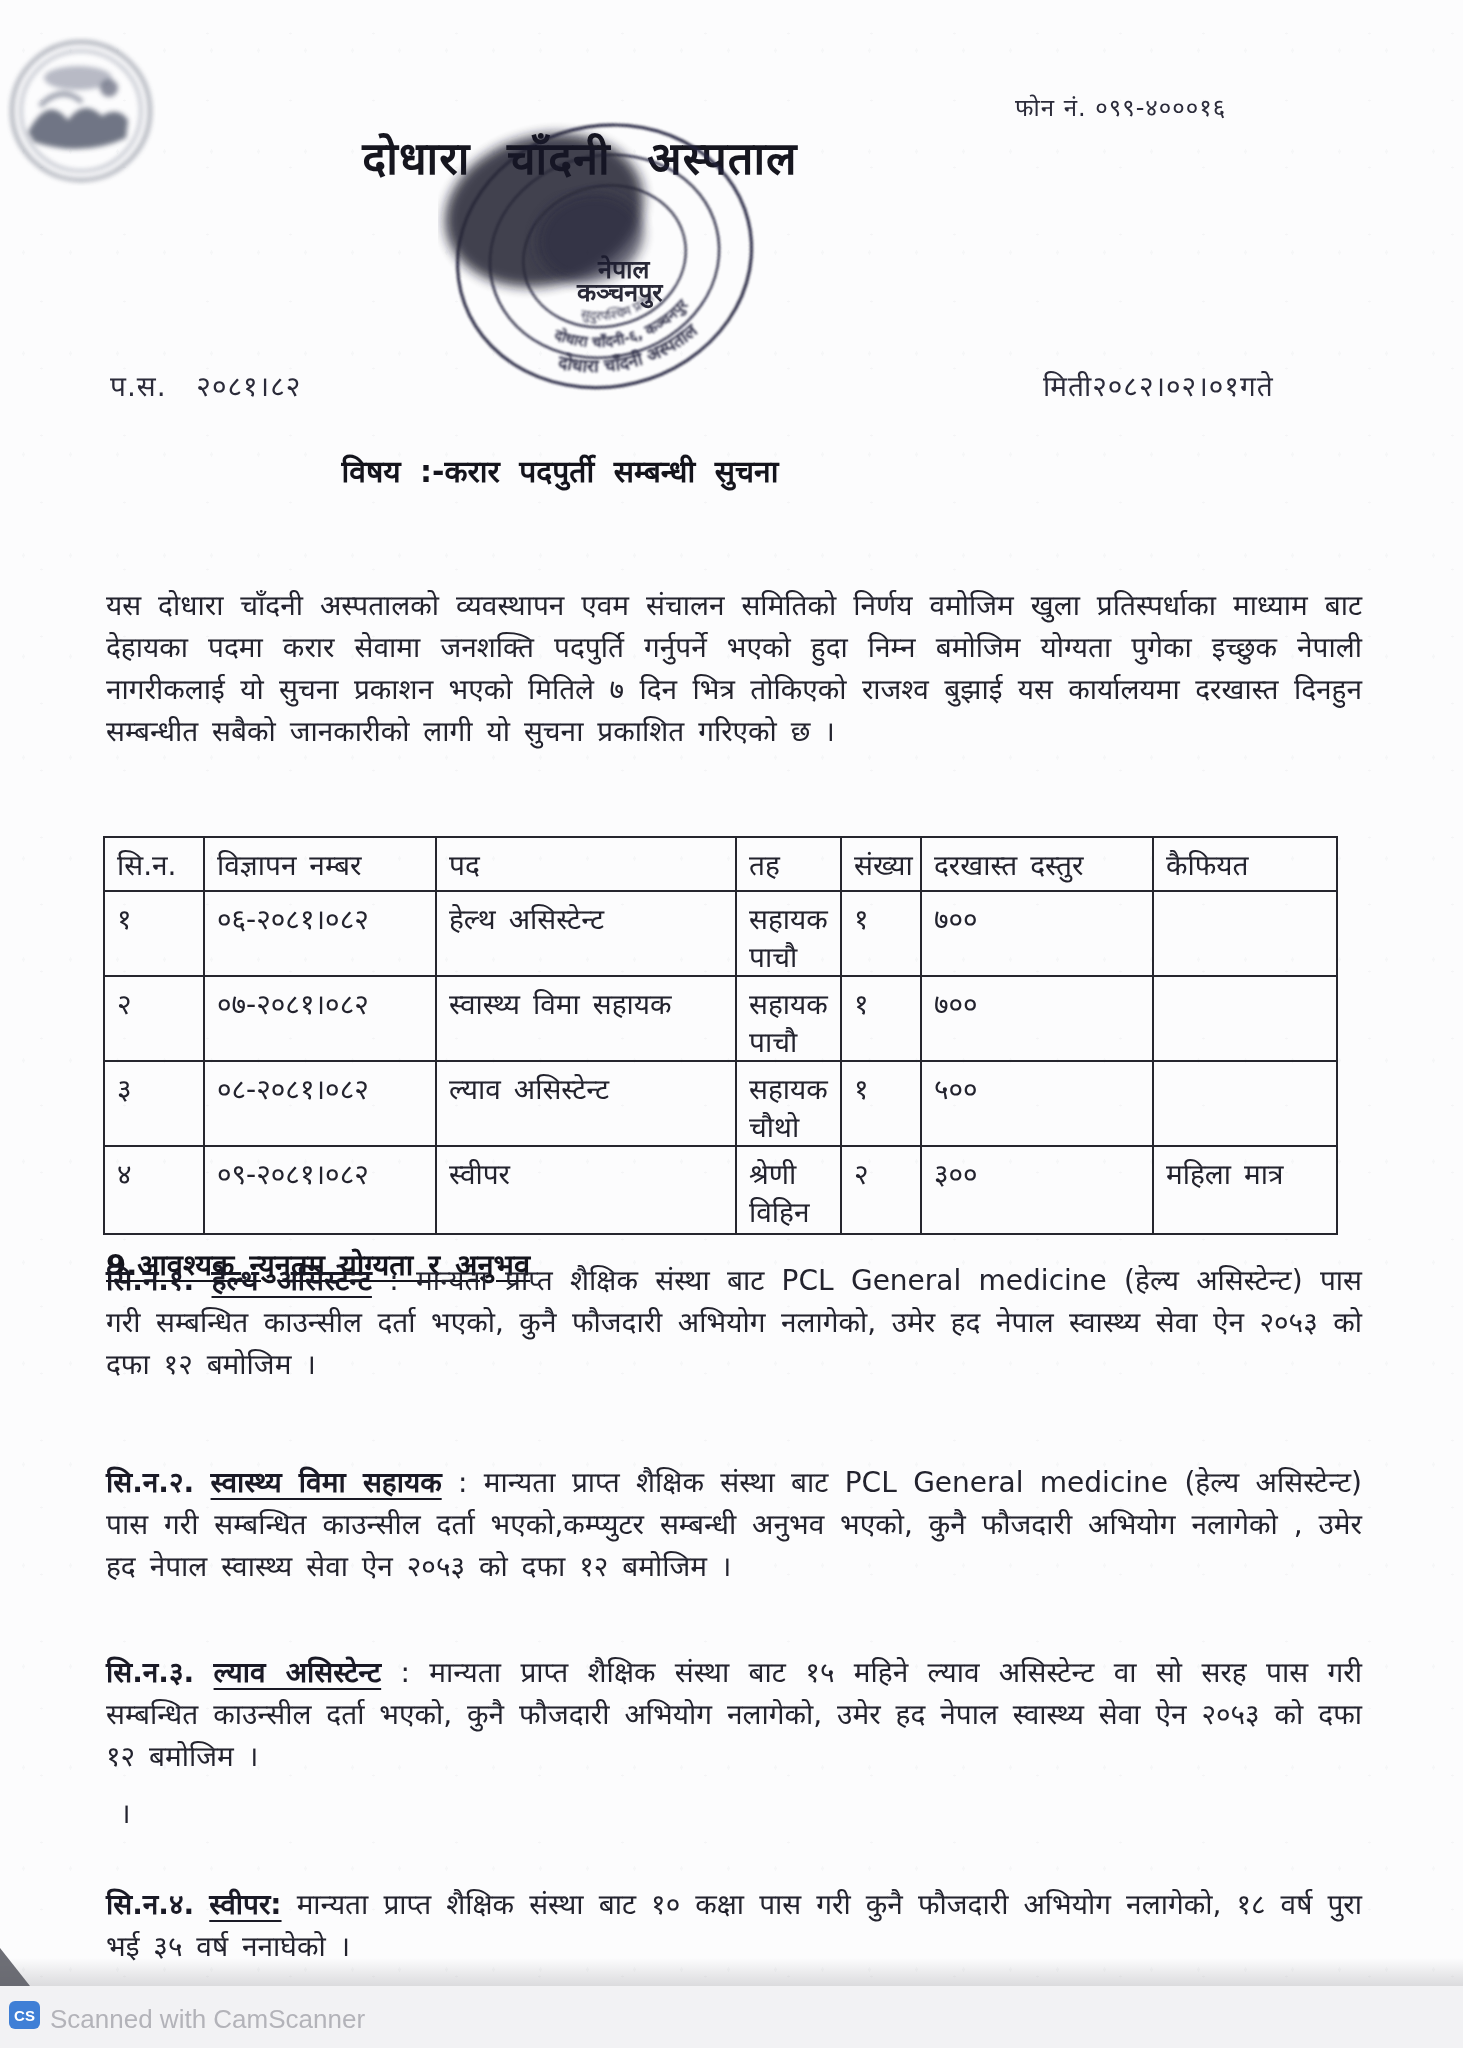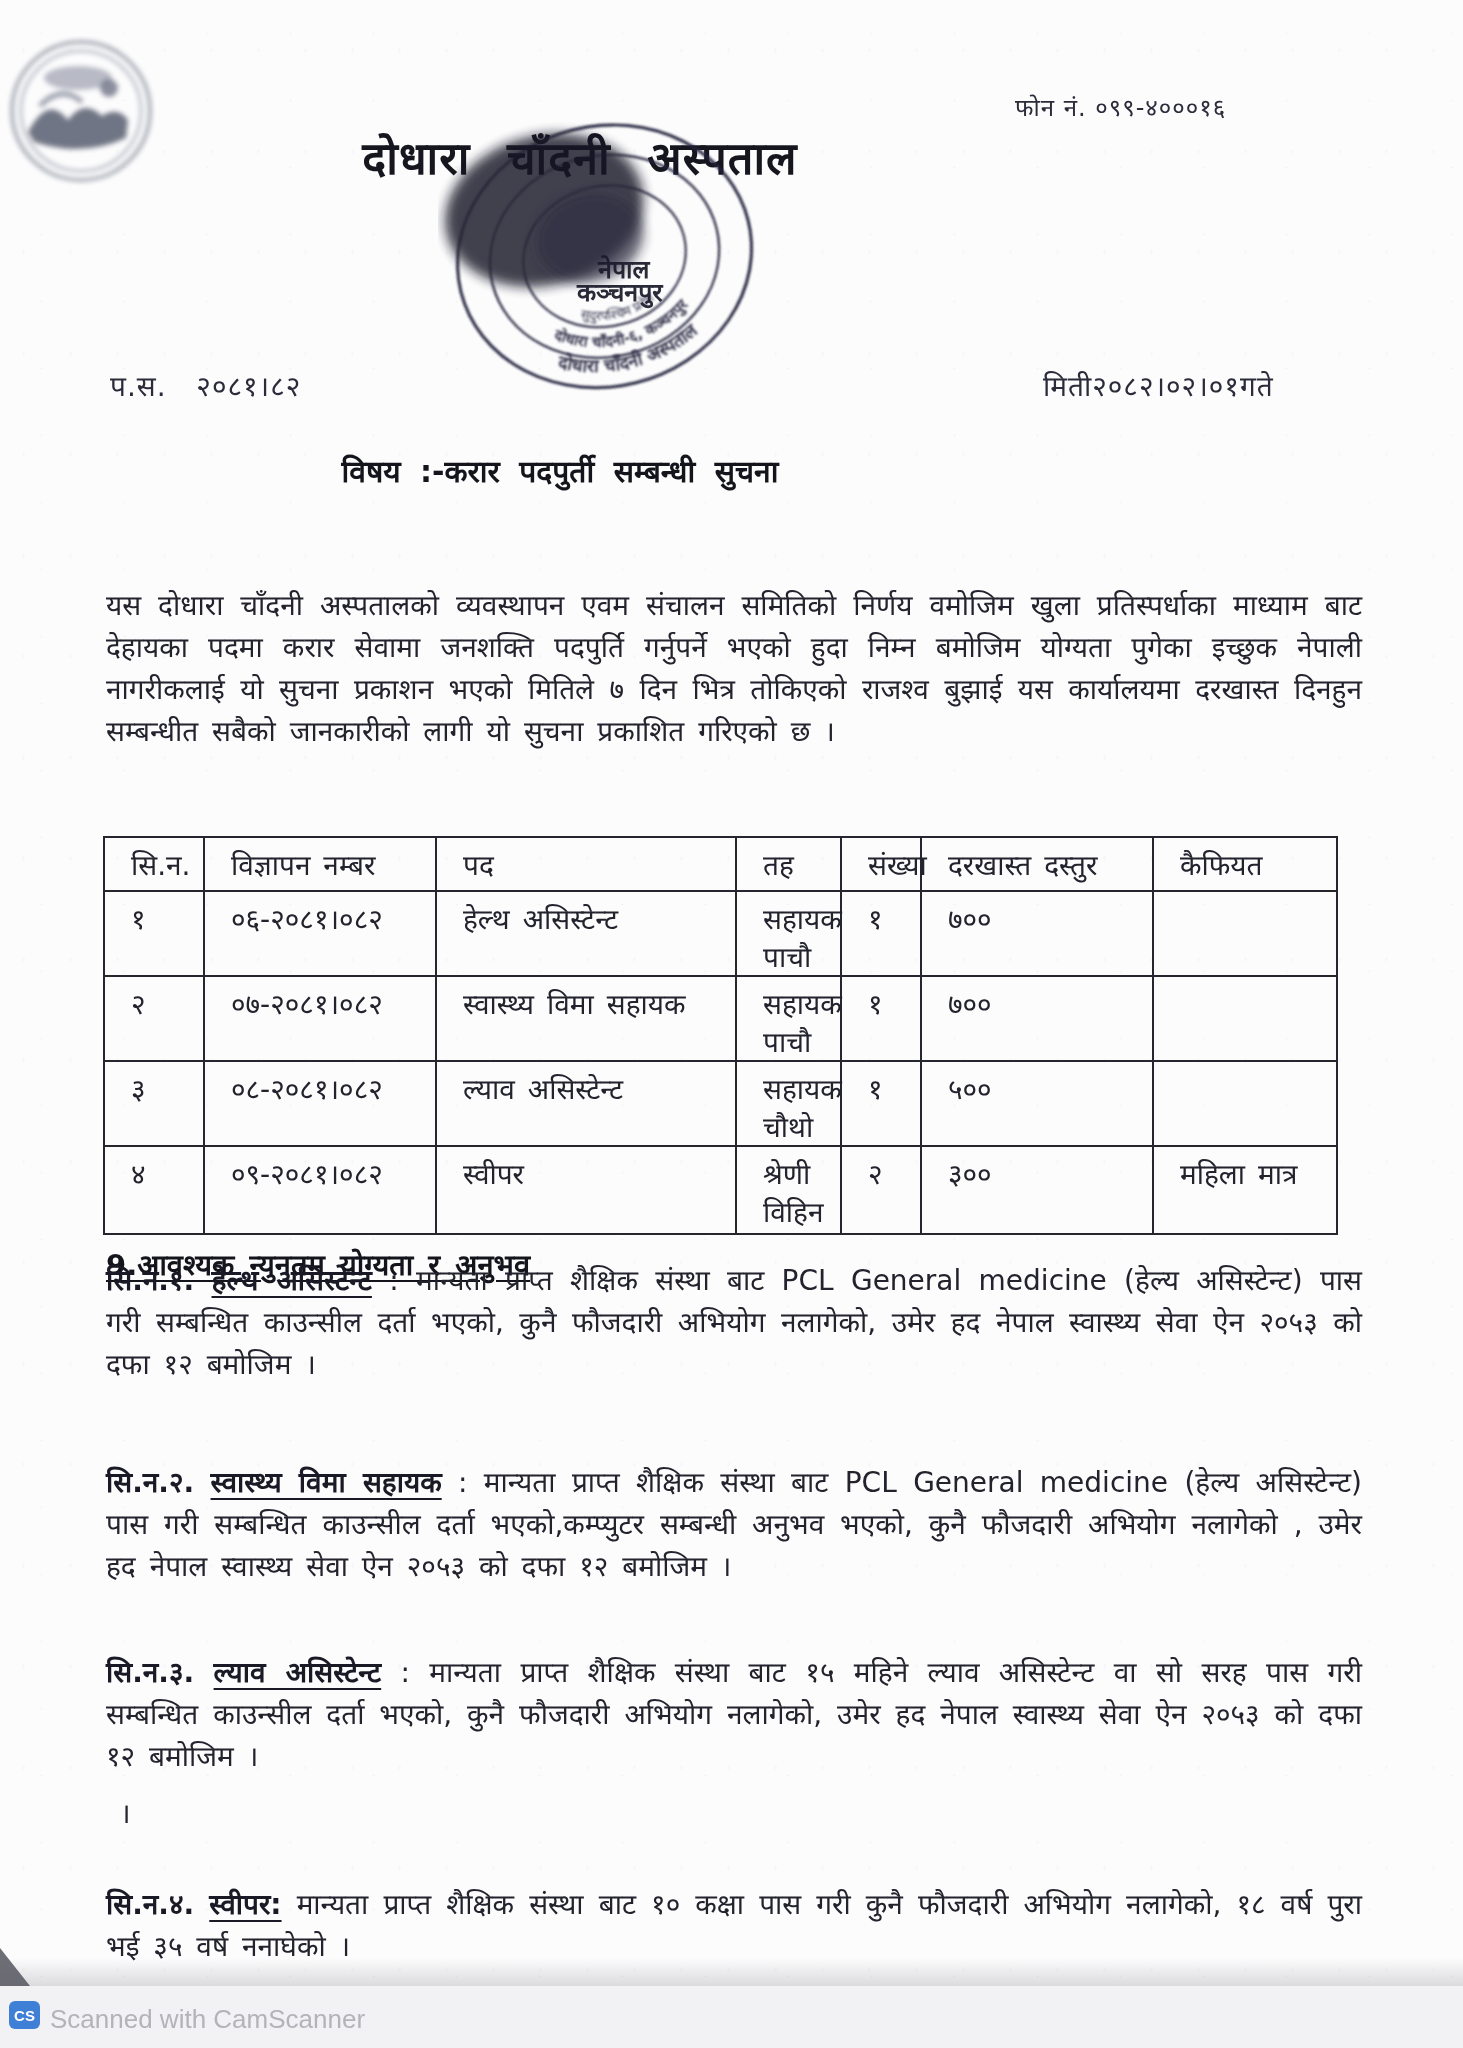--- a/index.html
+++ b/index.html
@@ -30,21 +30,21 @@
   .subject{font-size:30px;font-weight:bold;word-spacing:9px;color:#14141c;}
   .para{font-size:28px;line-height:42px;text-align:justify;word-spacing:5px;color:var(--ink);}
   .note{font-size:28px;color:var(--ink);word-spacing:5px;}
   table.vac{
     border-collapse:collapse;table-layout:fixed;
     font-size:28px;color:var(--ink);
   }
   table.vac th, table.vac td{
     border:2px solid #26262e;
     font-weight:normal;text-align:left;vertical-align:top;
-    padding:7px 10px 0 26px;word-spacing:4px;
+    padding:7px 10px 0 12px;word-spacing:4px;
   }
   .qual-heading{font-size:29px;font-weight:bold;color:#14141c;
     text-decoration:underline;text-underline-offset:5px;text-decoration-thickness:2px;word-spacing:5px;}
   .qual-label{font-weight:bold;color:#1a1a26;}
   .qual-title{font-weight:bold;color:#1a1a26;text-decoration:underline;
     text-underline-offset:6px;text-decoration-thickness:2px;}
   .stray{font-size:28px;color:var(--ink);}
   .scan-band{left:0;top:1958px;width:1463px;height:28px;
     background:linear-gradient(rgba(0,0,0,0), rgba(70,70,80,0.18));}
   .corner-wedge{left:0;top:1948px;width:0;height:0;

